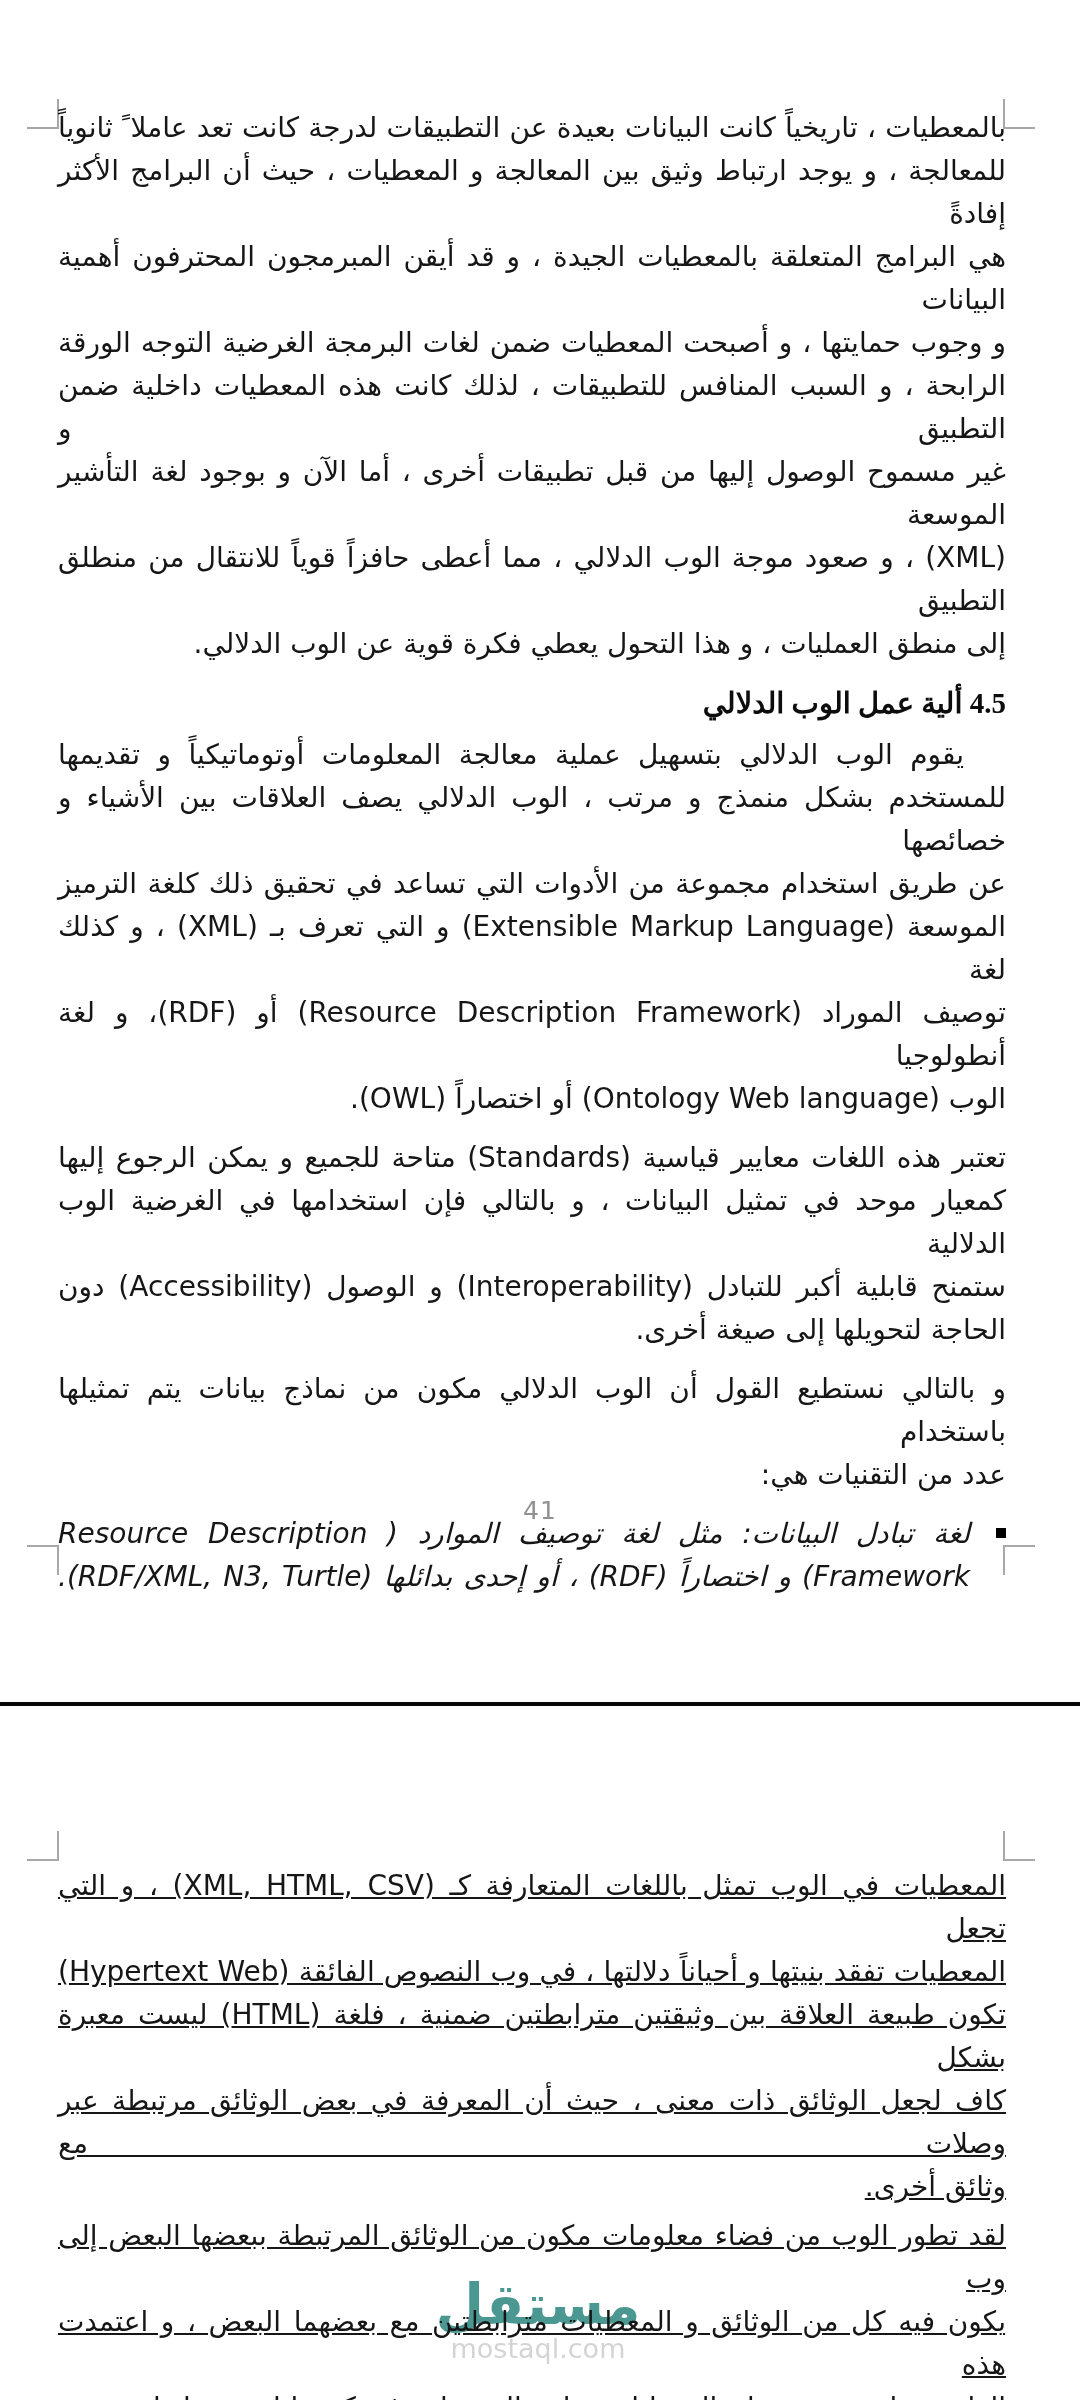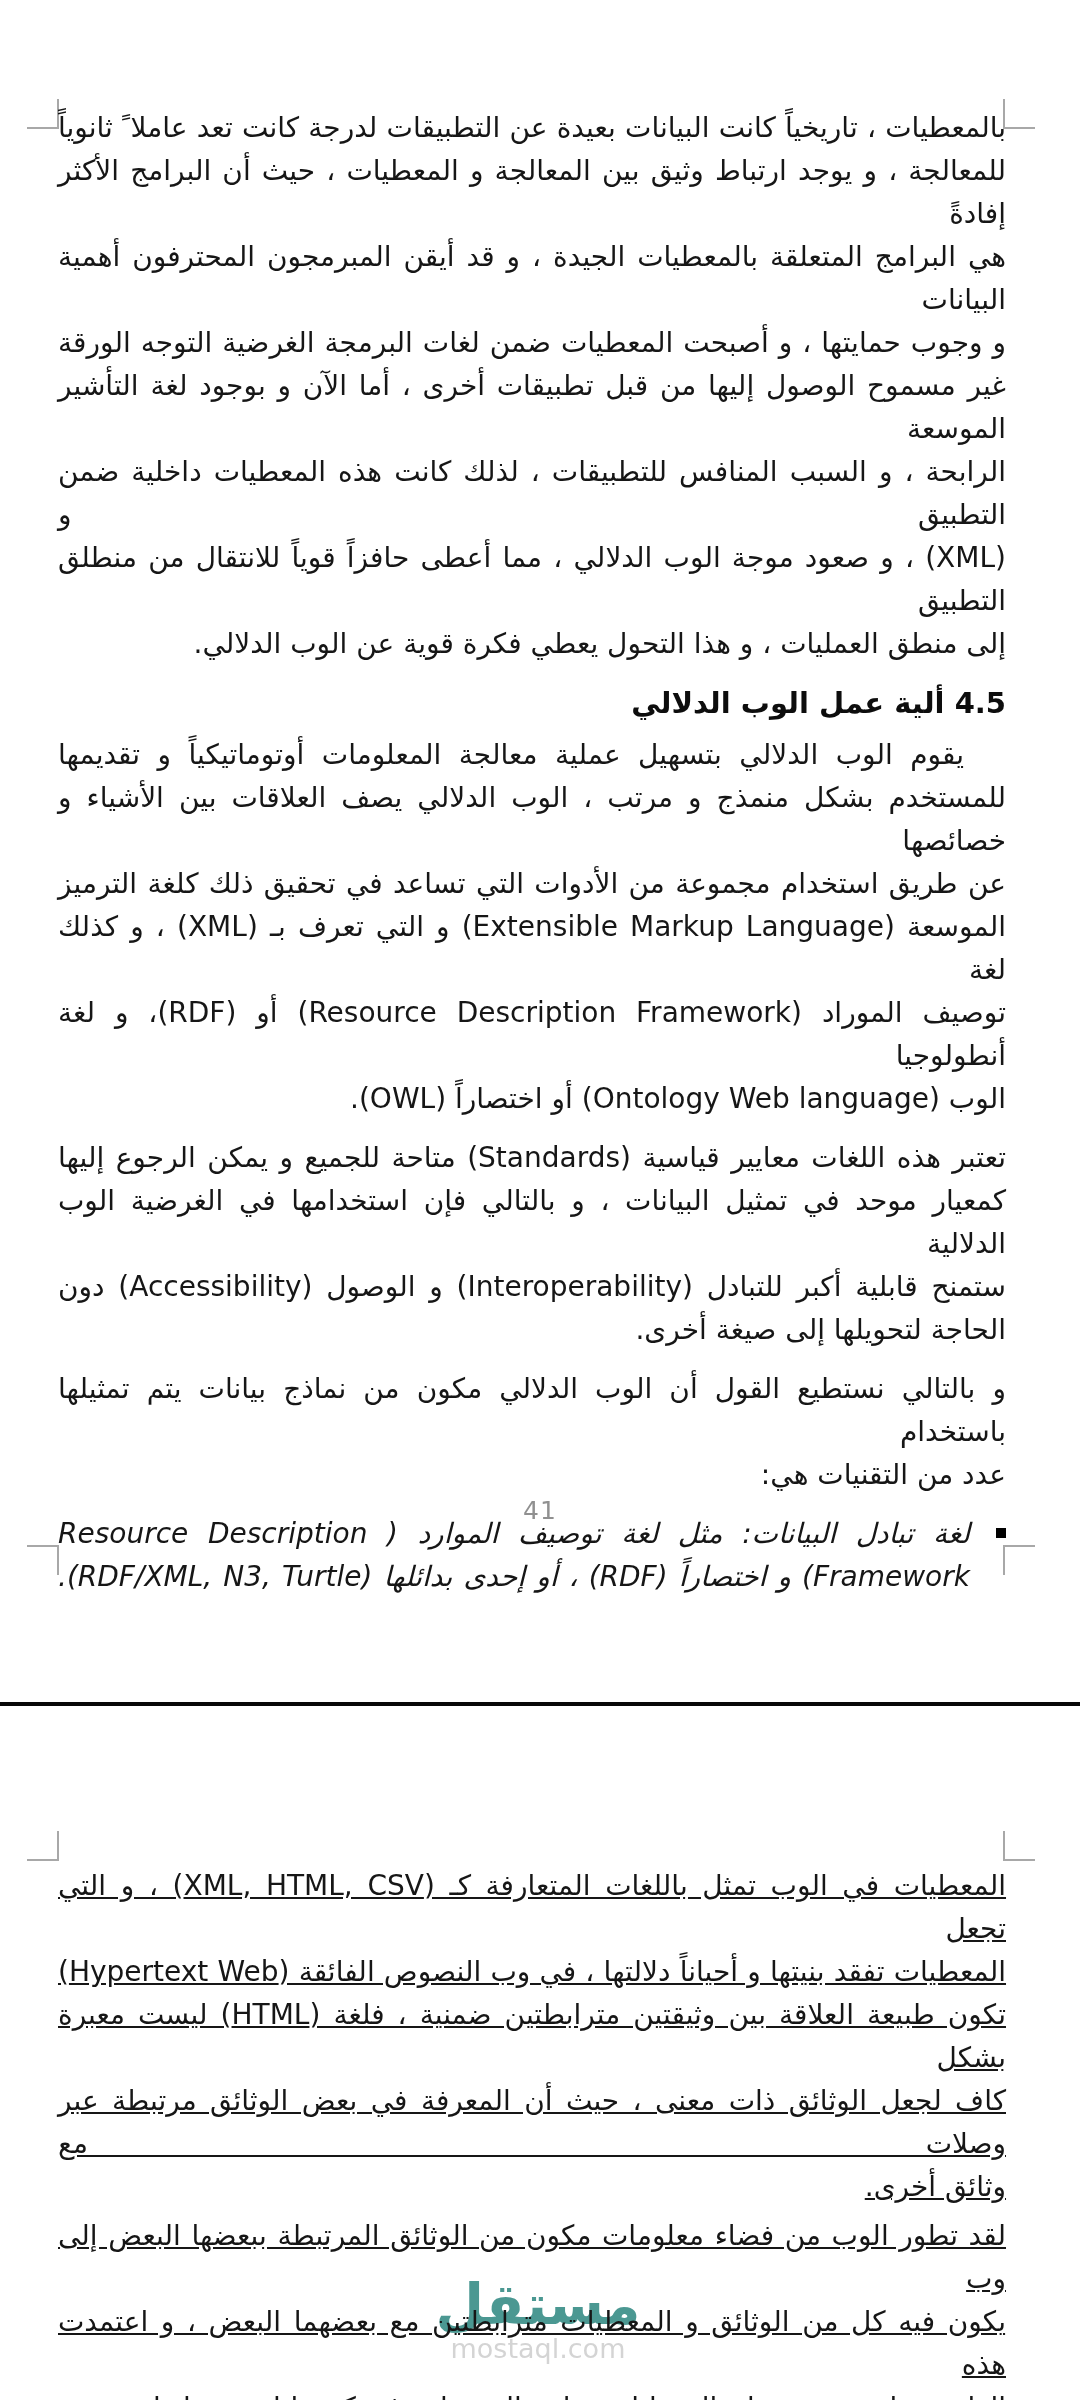--- a/index.html
+++ b/index.html
@@ -12,21 +12,21 @@
   .page2{height:694px;overflow:hidden;}
   .sep{height:4px;background:#070707;}
   .textcol{position:relative;z-index:1;padding:0 74px 0 58px;}
   .p1col{padding-top:106px;}
   .p2col{padding-top:158px;}
   .block{margin:0 0 16px 0;font-size:28px;line-height:43px;}
   .page2 .block{margin-bottom:6px;text-decoration:underline;}
   .tline{text-align:justify;text-align-last:justify;white-space:normal;}
   .end-last .tline:last-child{text-align-last:auto;}
   .indent1 .tline:first-child{text-indent:42px;}
-  h2.h{margin:16px 0 8px 0;font-size:29px;line-height:44px;font-weight:bold;color:#0d0d0d;text-align:right;}
+  h2.h{margin:16px 0 8px 0;font-size:29px;line-height:44px;font-weight:bold;color:#0d0d0d;text-align:right;font-family:Liberation Serif, serif;}
   .bullets{margin-bottom:2px;}
   .bullet{display:flex;align-items:flex-start;margin:0 0 12px 0;font-size:28px;line-height:43px;font-style:italic;}
   .bmark{flex:0 0 auto;width:10px;height:10px;background:#000;margin-top:16px;margin-inline-end:26px;}
   .btext{flex:1 1 auto;min-width:0;}
   .pagenum{position:absolute;left:0;right:0;top:1496px;text-align:center;color:#909090;
     font-size:25px;letter-spacing:1px;z-index:1;}
   
   .mark{position:absolute;width:30px;height:28px;z-index:0;}
   .mk-tl{border-right:2px solid #a8a8a8;border-bottom:2px solid #a8a8a8;left:27px;top:99px;}
   .mk-tr{border-left:2px solid #a8a8a8;border-bottom:2px solid #a8a8a8;left:1003px;top:99px;}
@@ -47,22 +47,22 @@
   <span class="mark mk-tr"></span>
   <span class="mark mk-bl"></span>
   <span class="mark mk-br"></span>
 
   <div class="textcol p1col">
     <div class="block end-last">
         <div class="tline">بالمعطيات ، تاريخياً كانت البيانات بعيدة عن التطبيقات لدرجة كانت تعد عاملا ً ثانوياً</div>
         <div class="tline">للمعالجة ، و يوجد ارتباط وثيق بين المعالجة و المعطيات ، حيث أن البرامج الأكثر إفادةً</div>
         <div class="tline">هي البرامج المتعلقة بالمعطيات الجيدة ، و قد أيقن المبرمجون المحترفون أهمية البيانات</div>
         <div class="tline">و وجوب حمايتها ، و أصبحت المعطيات ضمن لغات البرمجة الغرضية التوجه الورقة</div>
+        <div class="tline">الرابحة ، و السبب المنافس للتطبيقات ، لذلك كانت هذه المعطيات داخلية ضمن التطبيق و</div>
         <div class="tline">غير مسموح الوصول إليها من قبل تطبيقات أخرى ، أما الآن و بوجود لغة التأشير الموسعة</div>
-        <div class="tline">الرابحة ، و السبب المنافس للتطبيقات ، لذلك كانت هذه المعطيات داخلية ضمن التطبيق و</div>
         <div class="tline">(XML) ، و صعود موجة الوب الدلالي ، مما أعطى حافزاً قوياً للانتقال من منطلق التطبيق</div>
         <div class="tline">إلى منطق العمليات ، و هذا التحول يعطي فكرة قوية عن الوب الدلالي.</div>
       </div>
 
     <h2 class="h">4.5 ألية عمل الوب الدلالي</h2>
 
     <div class="block end-last indent1">
         <div class="tline">يقوم الوب الدلالي بتسهيل عملية معالجة المعلومات أوتوماتيكياً و تقديمها</div>
         <div class="tline">للمستخدم بشكل منمذج و مرتب ، الوب الدلالي يصف العلاقات بين الأشياء و خصائصها</div>
         <div class="tline">عن طريق استخدام مجموعة من الأدوات التي تساعد في تحقيق ذلك كلغة الترميز</div>

